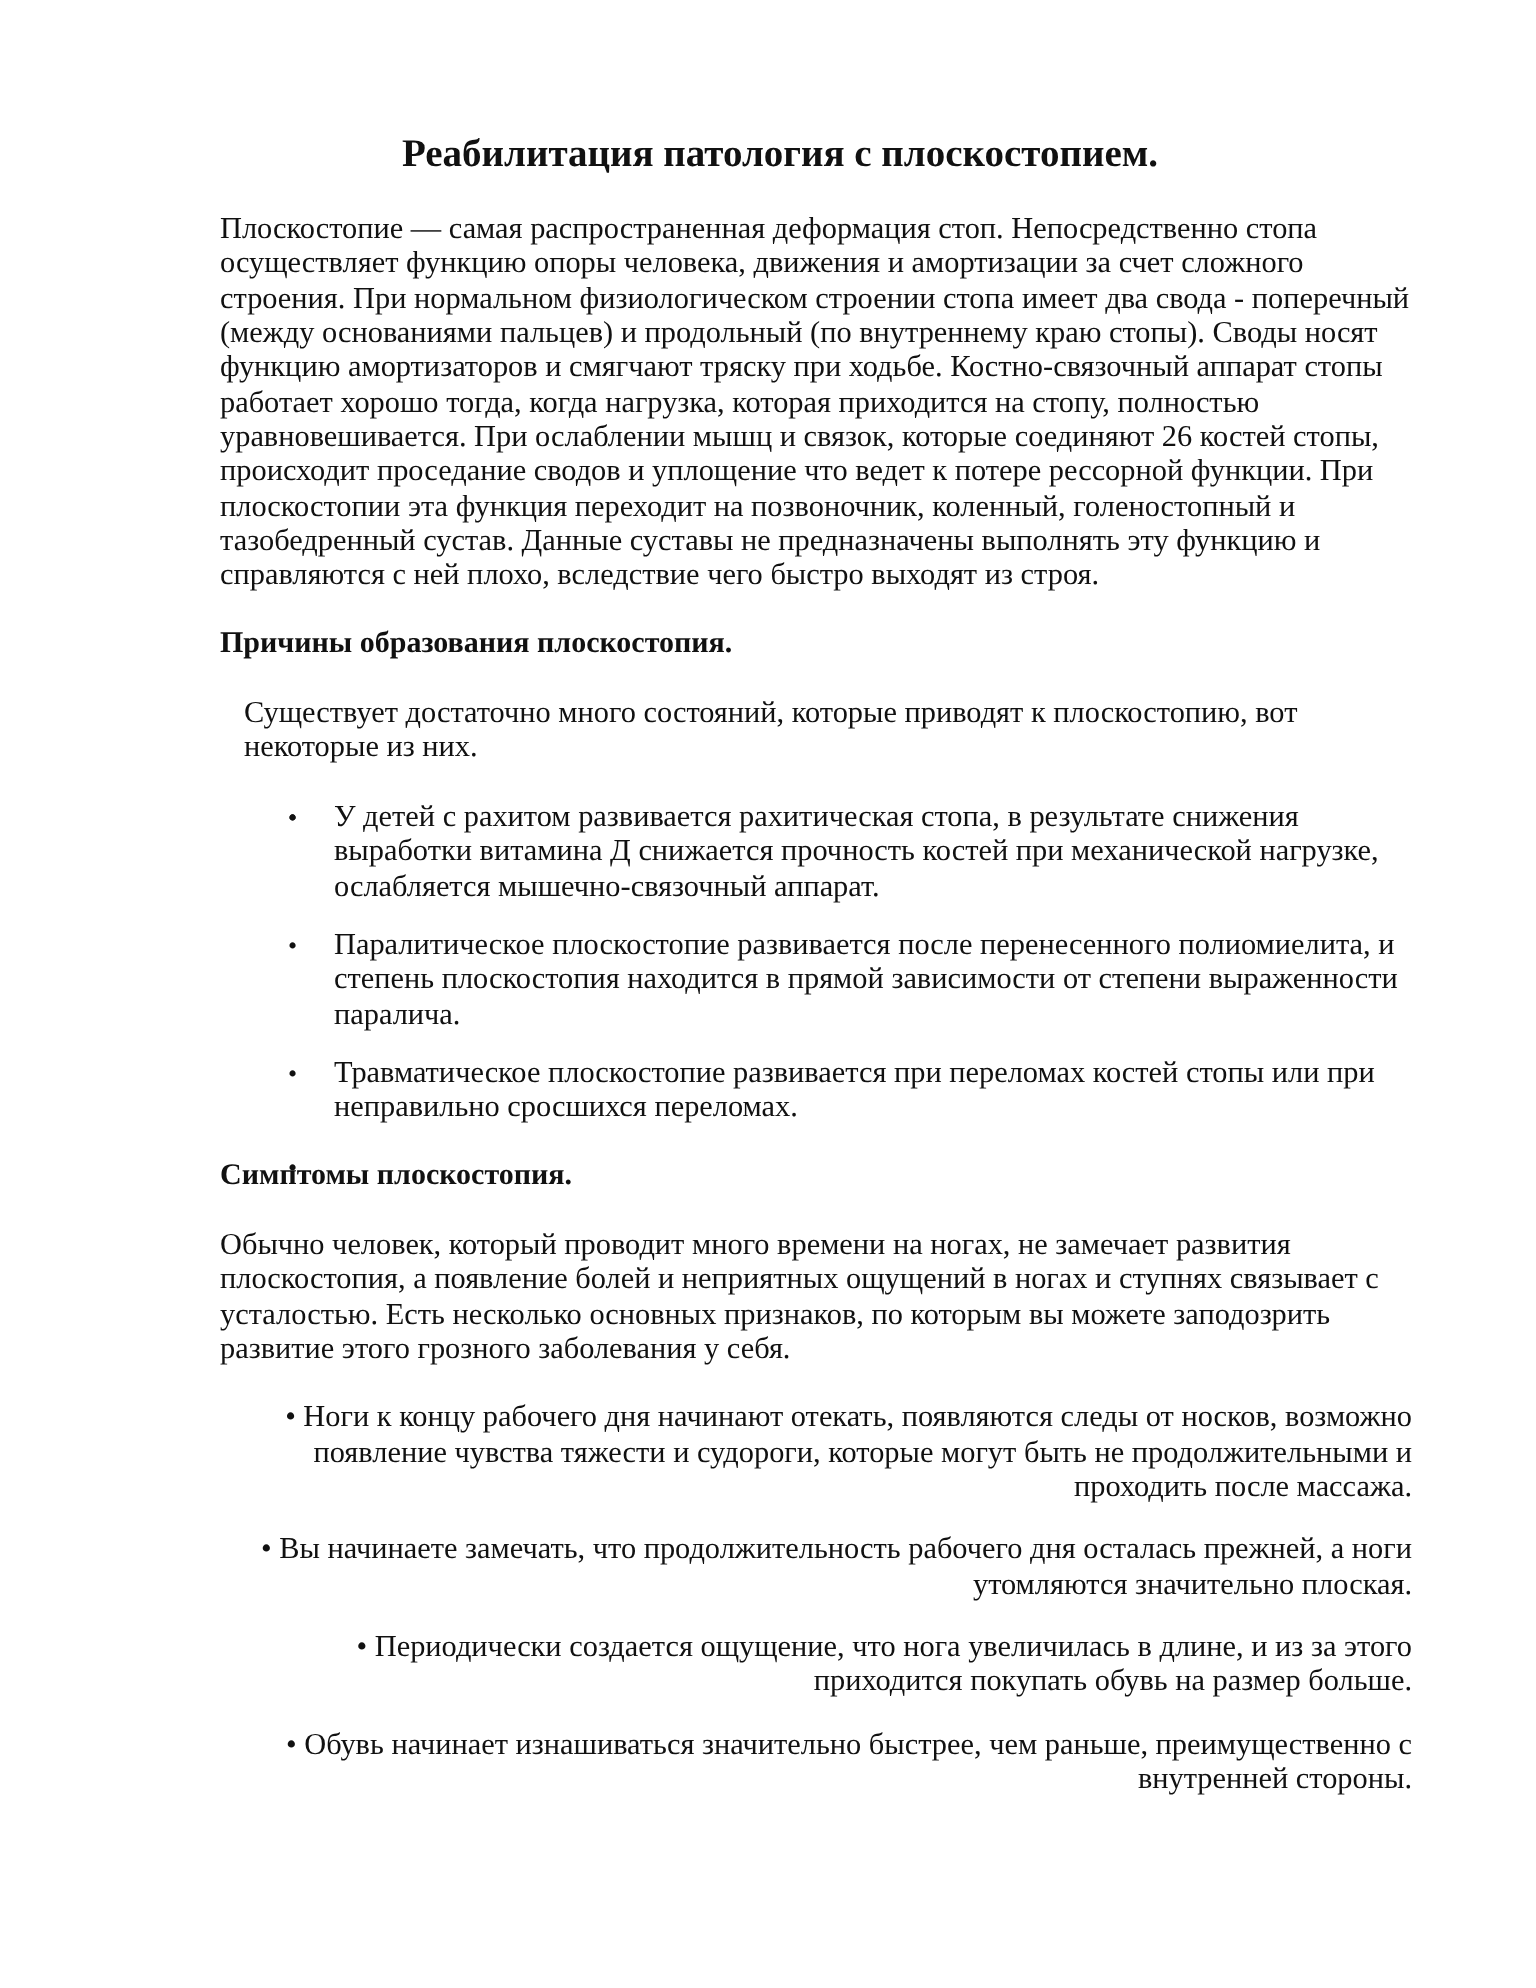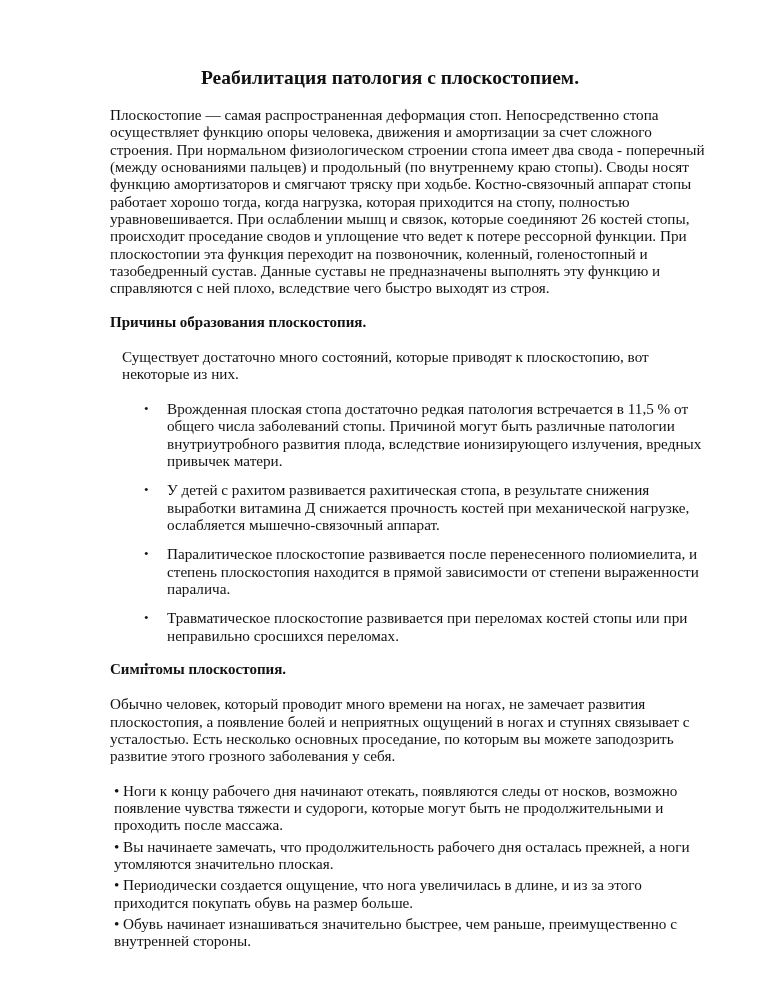--- a/index.html
+++ b/index.html
@@ -56,61 +56,61 @@
       position: relative;
       padding-left: 45px;
     }
     ul.causes li .bullet {
       position: absolute;
       left: 22px;
       top: 0;
       font-size: 13px;
     }
     .symptoms .sym-line {
-      margin: 4px;
+      margin: 14px;
+      text-align: right;
     }
   </style>
 </head>
 <body>
 
 <div class="page">
 
   <h1 class="doc-title">Реабилитация патология с плоскостопием.</h1>
 
   <p class="para">Плоскостопие — самая распространенная деформация стоп. Непосредственно стопа осуществляет функцию опоры человека, движения и амортизации за счет сложного строения. При нормальном физиологическом строении стопа имеет два свода - поперечный (между основаниями пальцев) и продольный (по внутреннему краю стопы). Своды носят функцию амортизаторов и смягчают тряску при ходьбе. Костно-связочный аппарат стопы работает хорошо тогда, когда нагрузка, которая приходится на стопу, полностью уравновешивается. При ослаблении мышц и связок, которые соединяют 26 костей стопы, происходит проседание сводов и уплощение что ведет к потере рессорной функции. При плоскостопии эта функция переходит на позвоночник, коленный, голеностопный  и тазобедренный сустав. Данные суставы не предназначены выполнять эту функцию и справляются с ней плохо, вследствие чего быстро выходят из строя.</p>
 
   <h2 class="section-head">Причины образования плоскостопия.</h2>
 
   <p>Существует достаточно много состояний, которые приводят к плоскостопию, вот некоторые из них.</p>
 
   <ul class="causes">
     <li>
       <span class="bullet">•</span>
-      <span>Врожденная плоская стопа достаточно редкая патология встречается в 11,5 % от общего числа заболеваний стопы. Причиной могут быть различные патологии внутриутробного развития плода, вследствие ионизирующего излучения, вредных привычек матери.</span>
     </li>
     <li>
       <span class="bullet">•</span>
       <span>У детей с рахитом развивается рахитическая стопа, в результате снижения выработки витамина Д снижается прочность  костей при механической нагрузке, ослабляется мышечно-связочный аппарат.</span>
     </li>
     <li>
       <span class="bullet">•</span>
       <span>Паралитическое плоскостопие развивается после перенесенного полиомиелита, и степень плоскостопия находится в прямой зависимости от степени выраженности паралича.</span>
     </li>
     <li>
       <span class="bullet">•</span>
       <span>Травматическое плоскостопие развивается при переломах костей стопы или при неправильно сросшихся переломах.</span>
     </li>
     <li>
       <span class="bullet">•</span>
     </li>
   </ul>
 
   <h2 class="section-head">Симптомы плоскостопия.</h2>
 
-  <p class="para">Обычно человек, который проводит много времени на ногах, не замечает развития плоскостопия, а появление болей и неприятных ощущений в ногах и ступнях связывает с усталостью. Есть несколько основных проседание, по которым вы можете заподозрить развитие этого грозного заболевания у себя.</p>
+  <p class="para">Обычно человек, который проводит много времени на ногах, не замечает развития плоскостопия, а появление болей и неприятных ощущений в ногах и ступнях связывает с усталостью. Есть несколько основных признаков, по которым вы можете заподозрить развитие этого грозного заболевания у себя.</p>
 
   <div class="symptoms">
     <div class="sym-line">• Ноги к концу рабочего дня начинают отекать, появляются следы от носков, возможно появление чувства тяжести и судороги, которые могут быть не продолжительными и проходить после массажа.</div>
     <div class="sym-line">• Вы начинаете замечать, что продолжительность рабочего дня осталась прежней, а ноги утомляются значительно плоская.</div>
     <div class="sym-line">• Периодически создается ощущение, что нога увеличилась в длине, и из за этого приходится покупать обувь на размер больше.</div>
     <div class="sym-line">• Обувь начинает изнашиваться значительно быстрее, чем раньше, преимущественно с внутренней стороны.</div>
   </div>
 
 </div>
 

